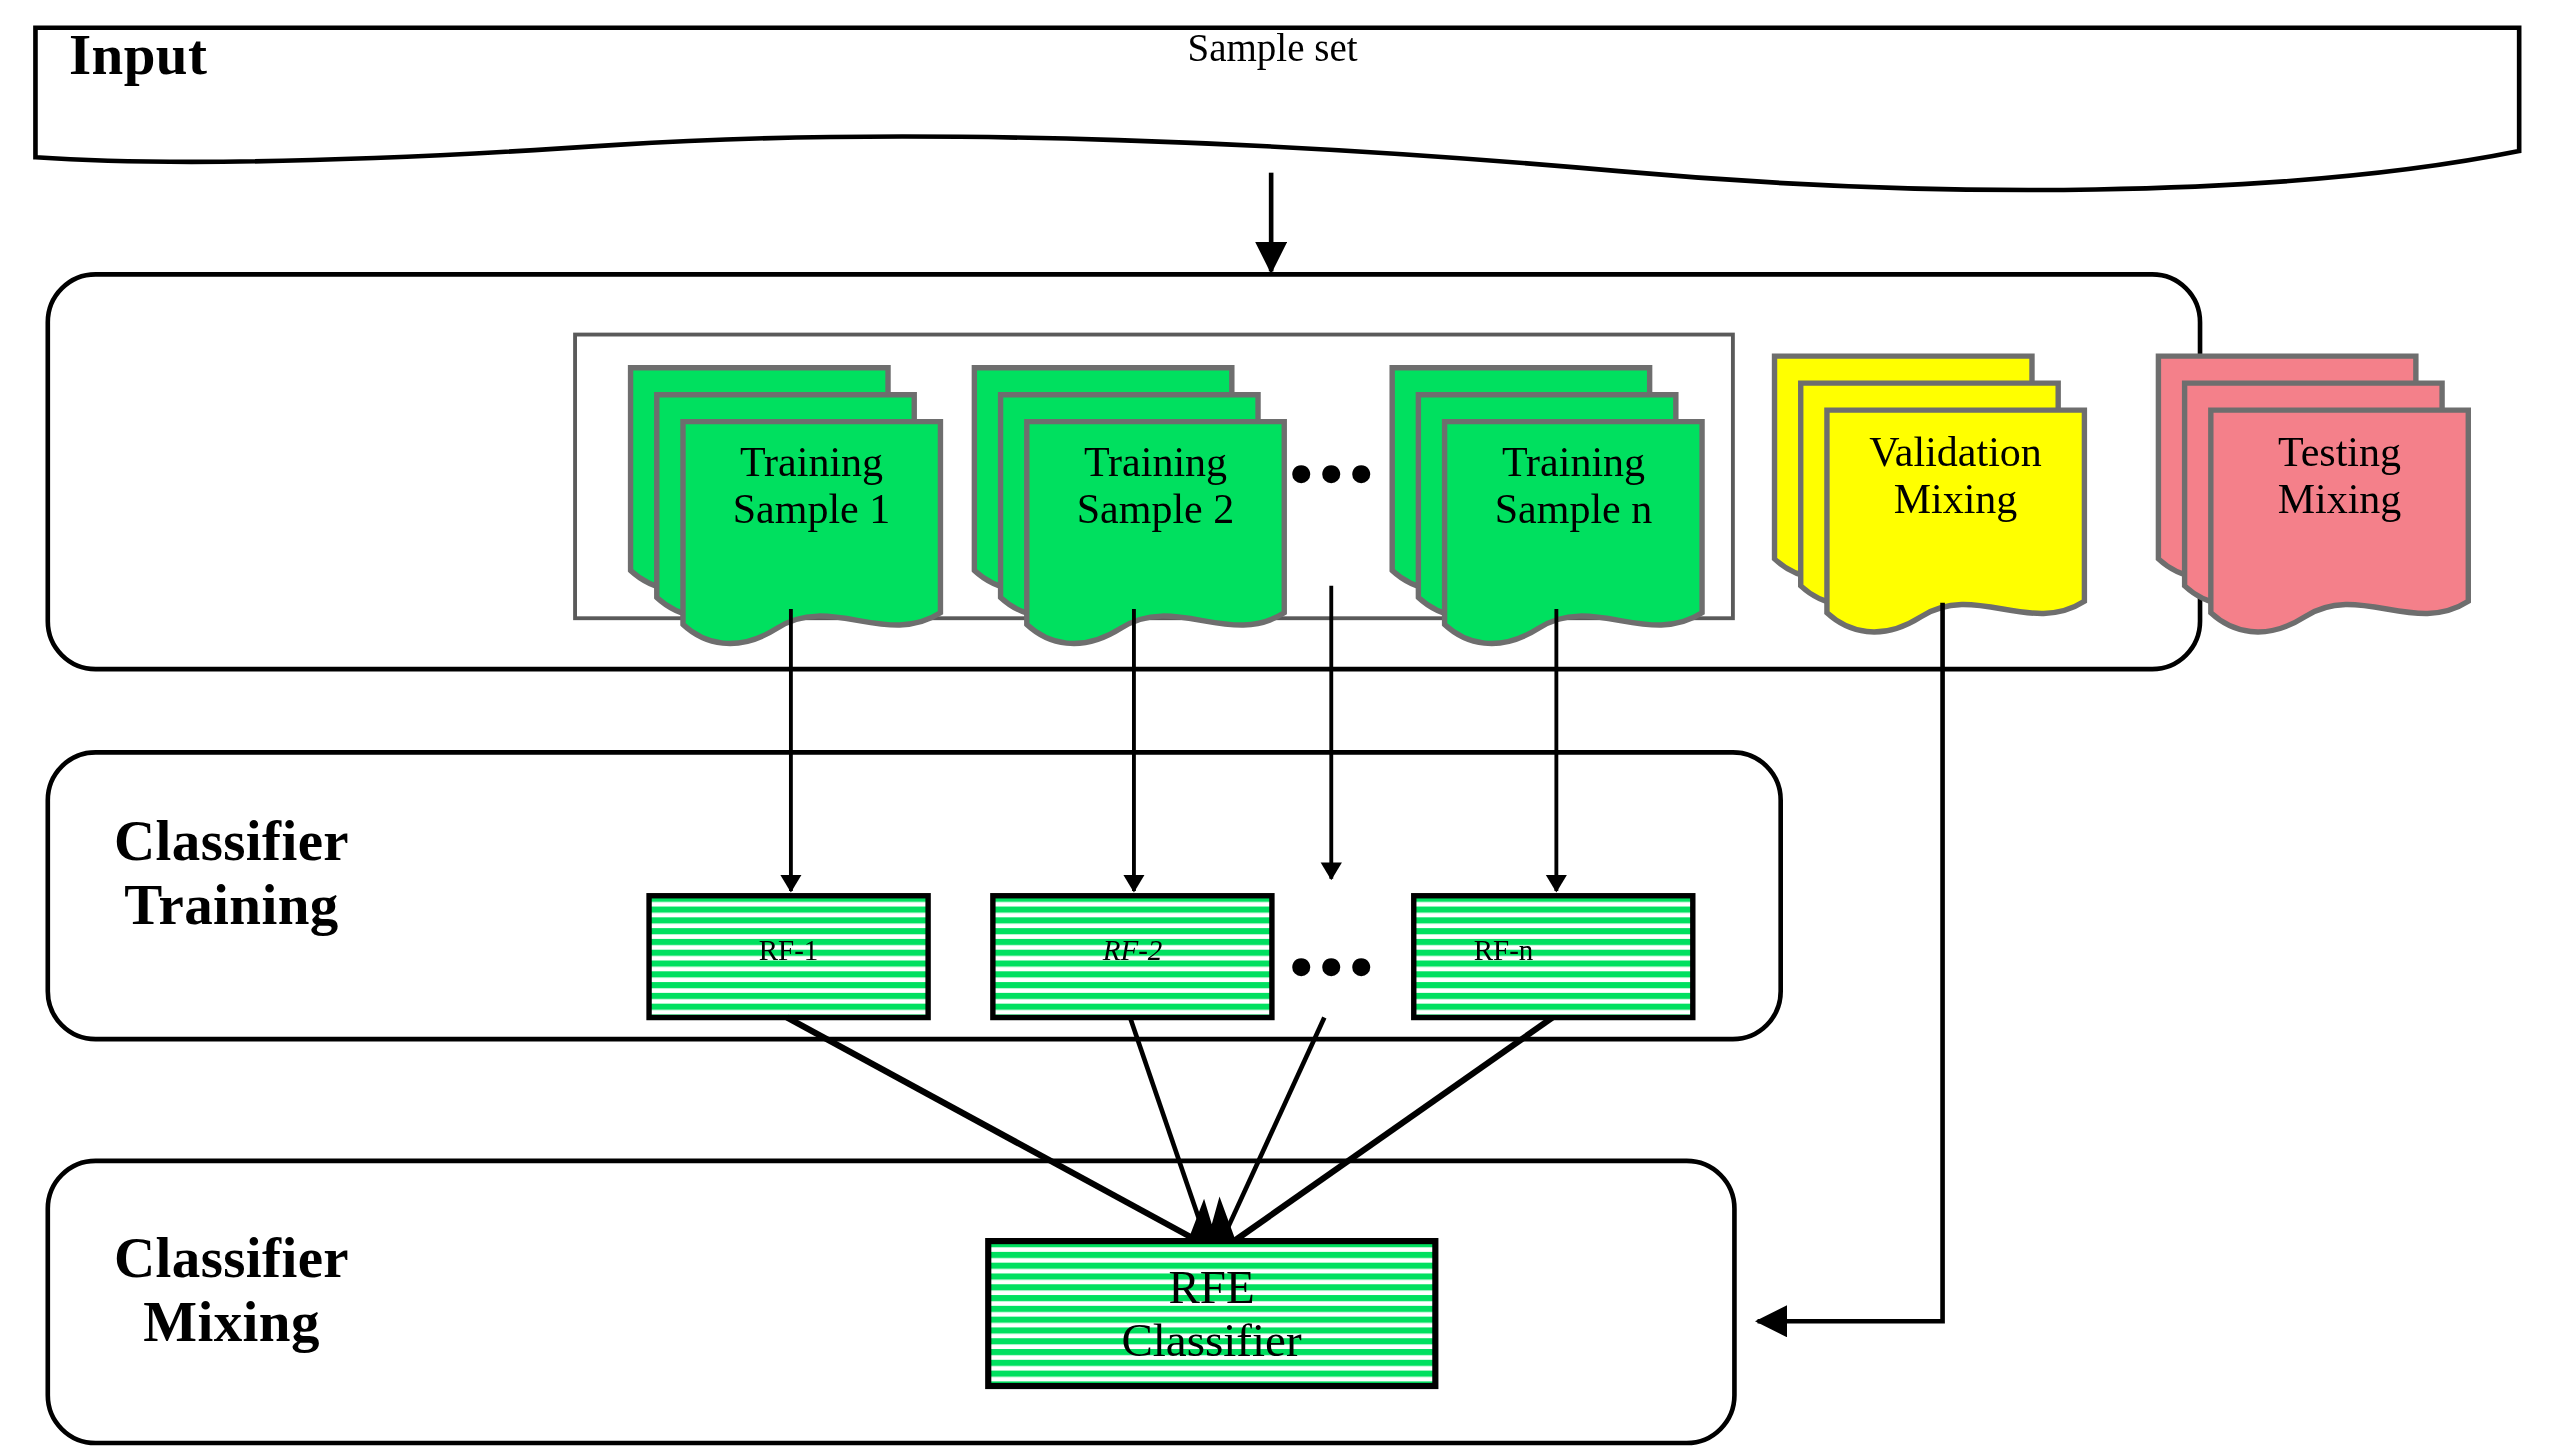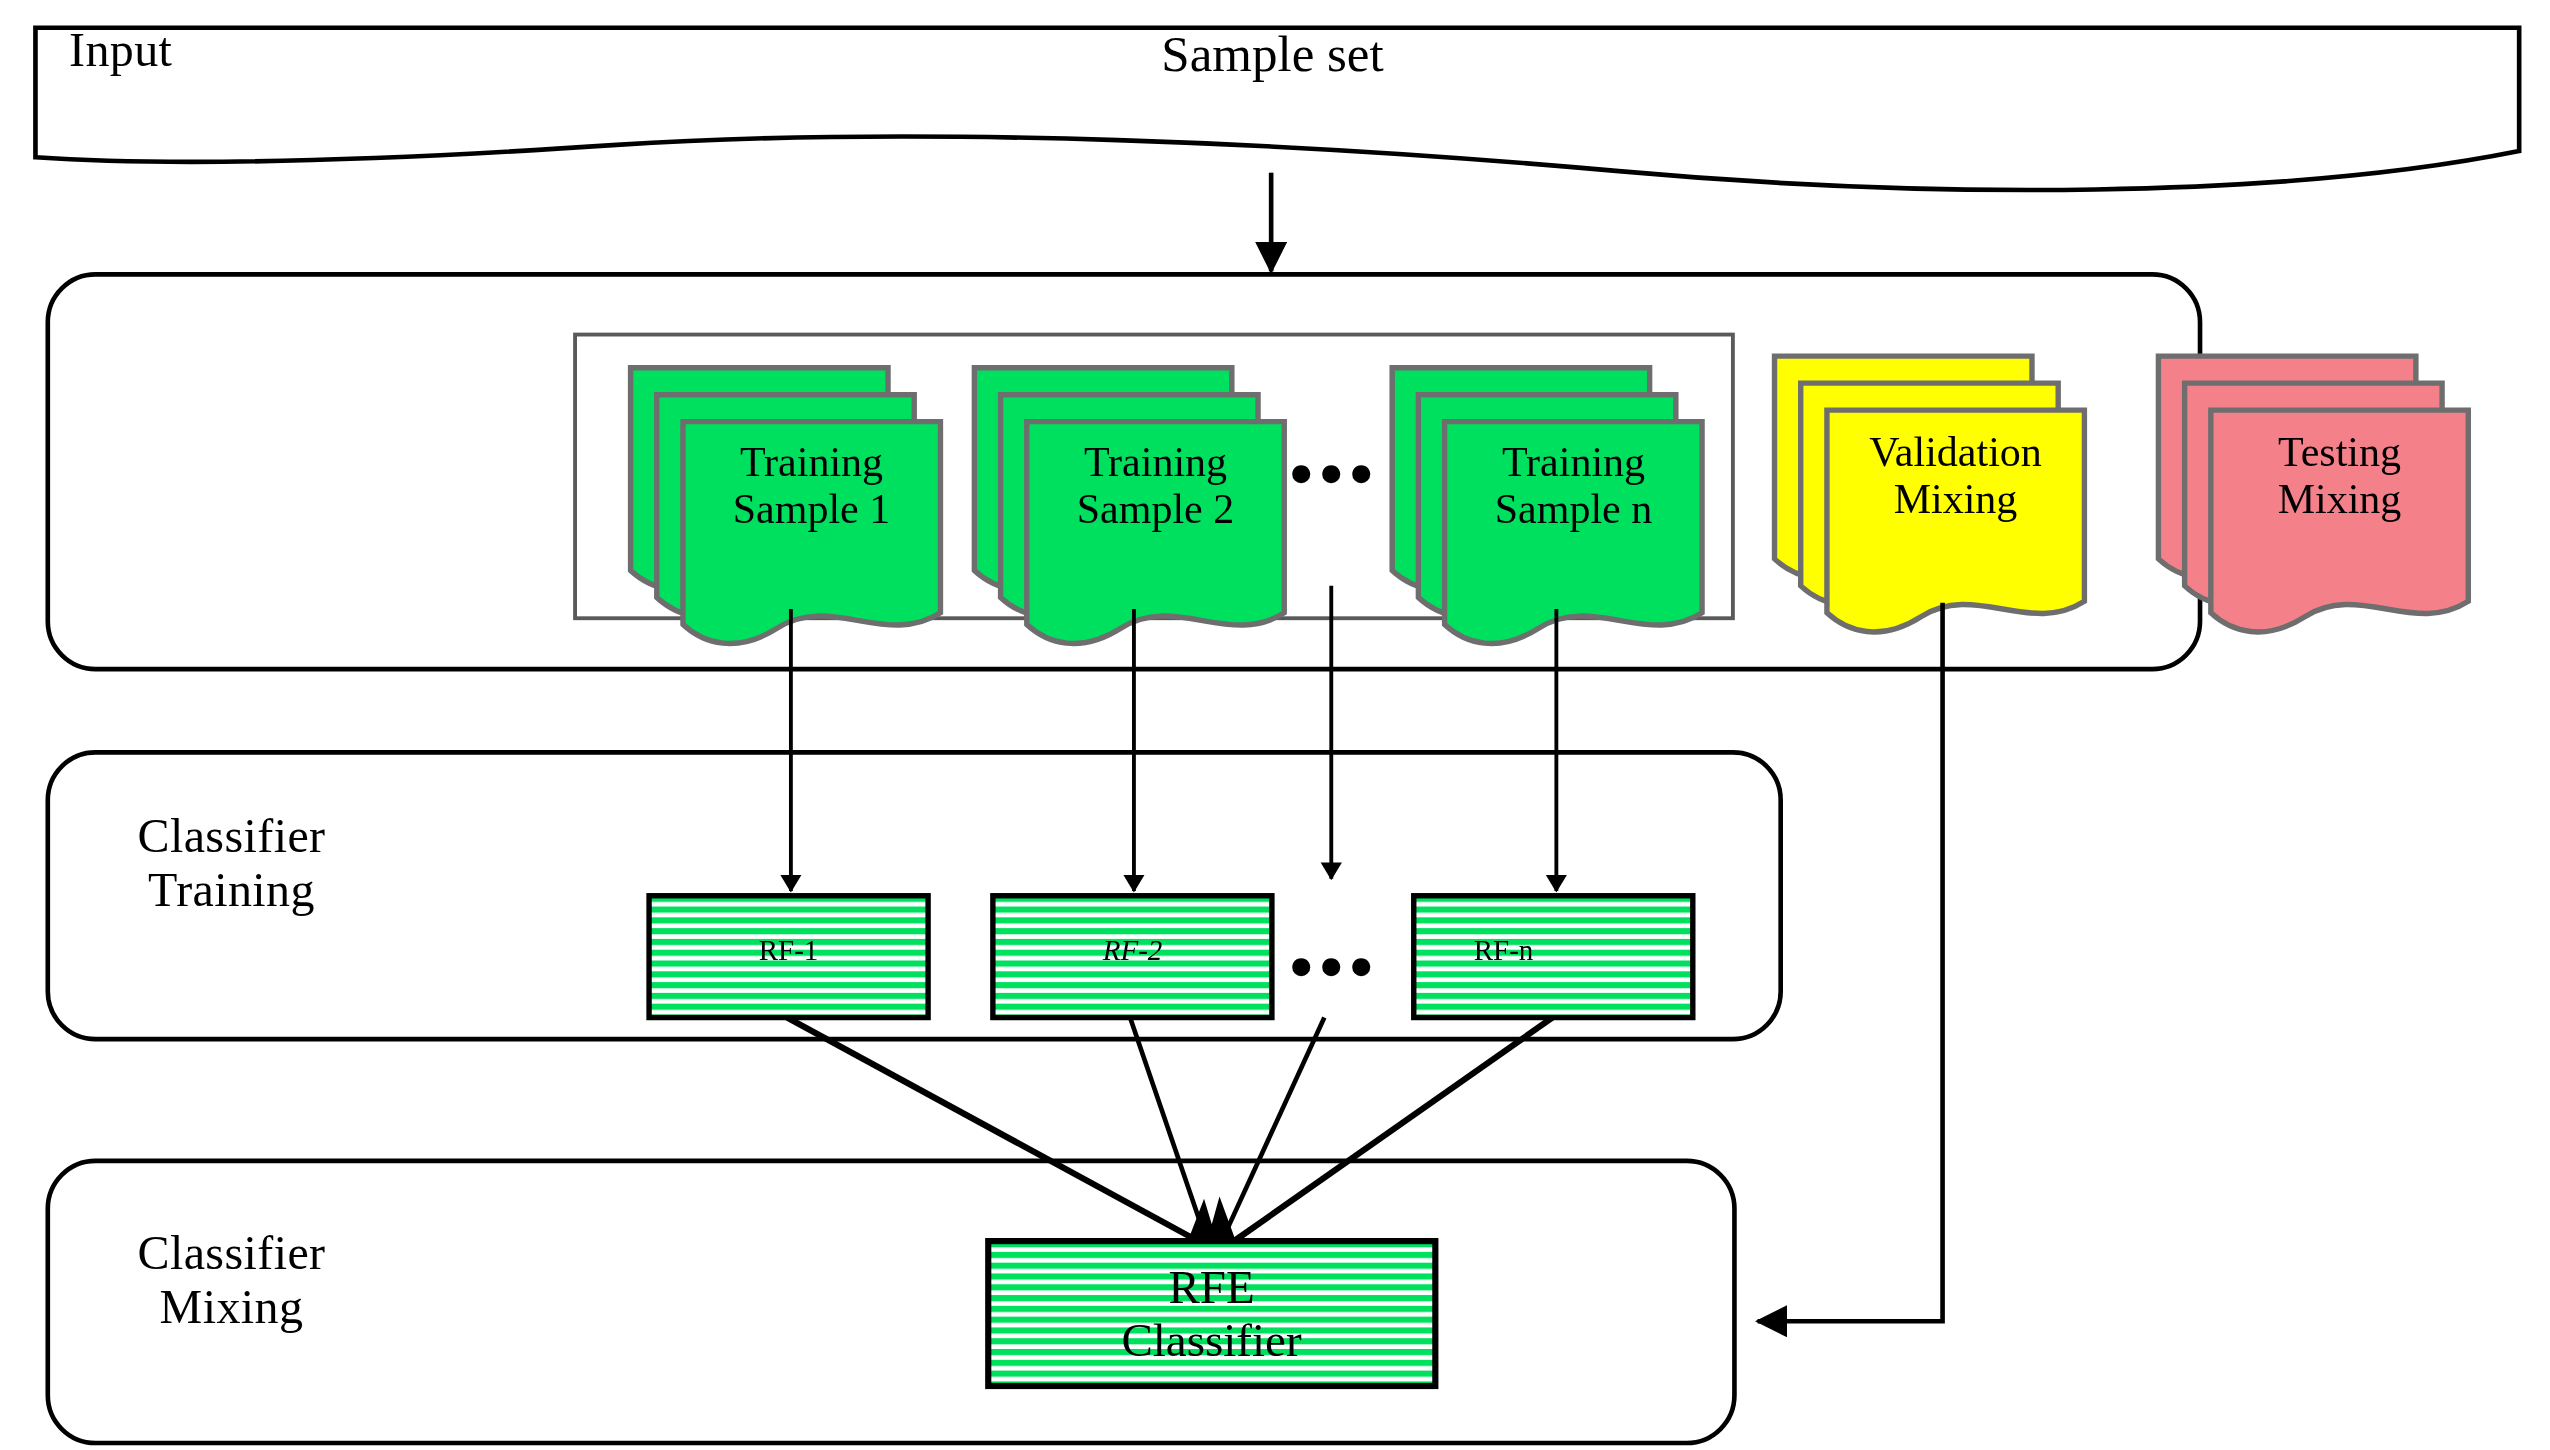--- a/index.html
+++ b/index.html
@@ -2,25 +2,25 @@
 <html style="font-size:12.3px"><head>
 <meta charset="utf-8">
 <title>RFE Classifier Flowchart</title>
 <style>
   html,body{margin:0;padding:0;background:#ffffff;}
   body{font-family:"Liberation Serif",serif;}
   #stage{position:relative;width:2550px;height:1450px;background:#ffffff;overflow:hidden;}
   #vec{position:absolute;left:0;top:0;width:2550px;height:1450px;}
 
   .txt{position:absolute;color:#000;line-height:1.12;white-space:pre;text-align:center;}
-  .stage-label{font-weight:normal;font-size:48px;letter-spacing:0.4px;}
+  .stage-label{font-weight:bold;font-size:57px;letter-spacing:0.4px;}
   .doc-label{font-size:42px;}
   .rf-label{font-size:29px;}
   .rfe-label{font-size:47px;}
-  .samp-set{font-size:51px;}
+  .samp-set{font-size:39px;}
   .dots{font-size:42px;font-weight:bold;letter-spacing:4.6px;}
 </style>
 </head>
 <body>
 
 <div id="stage">
 
   <svg id="vec" viewBox="0 0 3308 1881" xmlns="http://www.w3.org/2000/svg">
     <defs>
 

